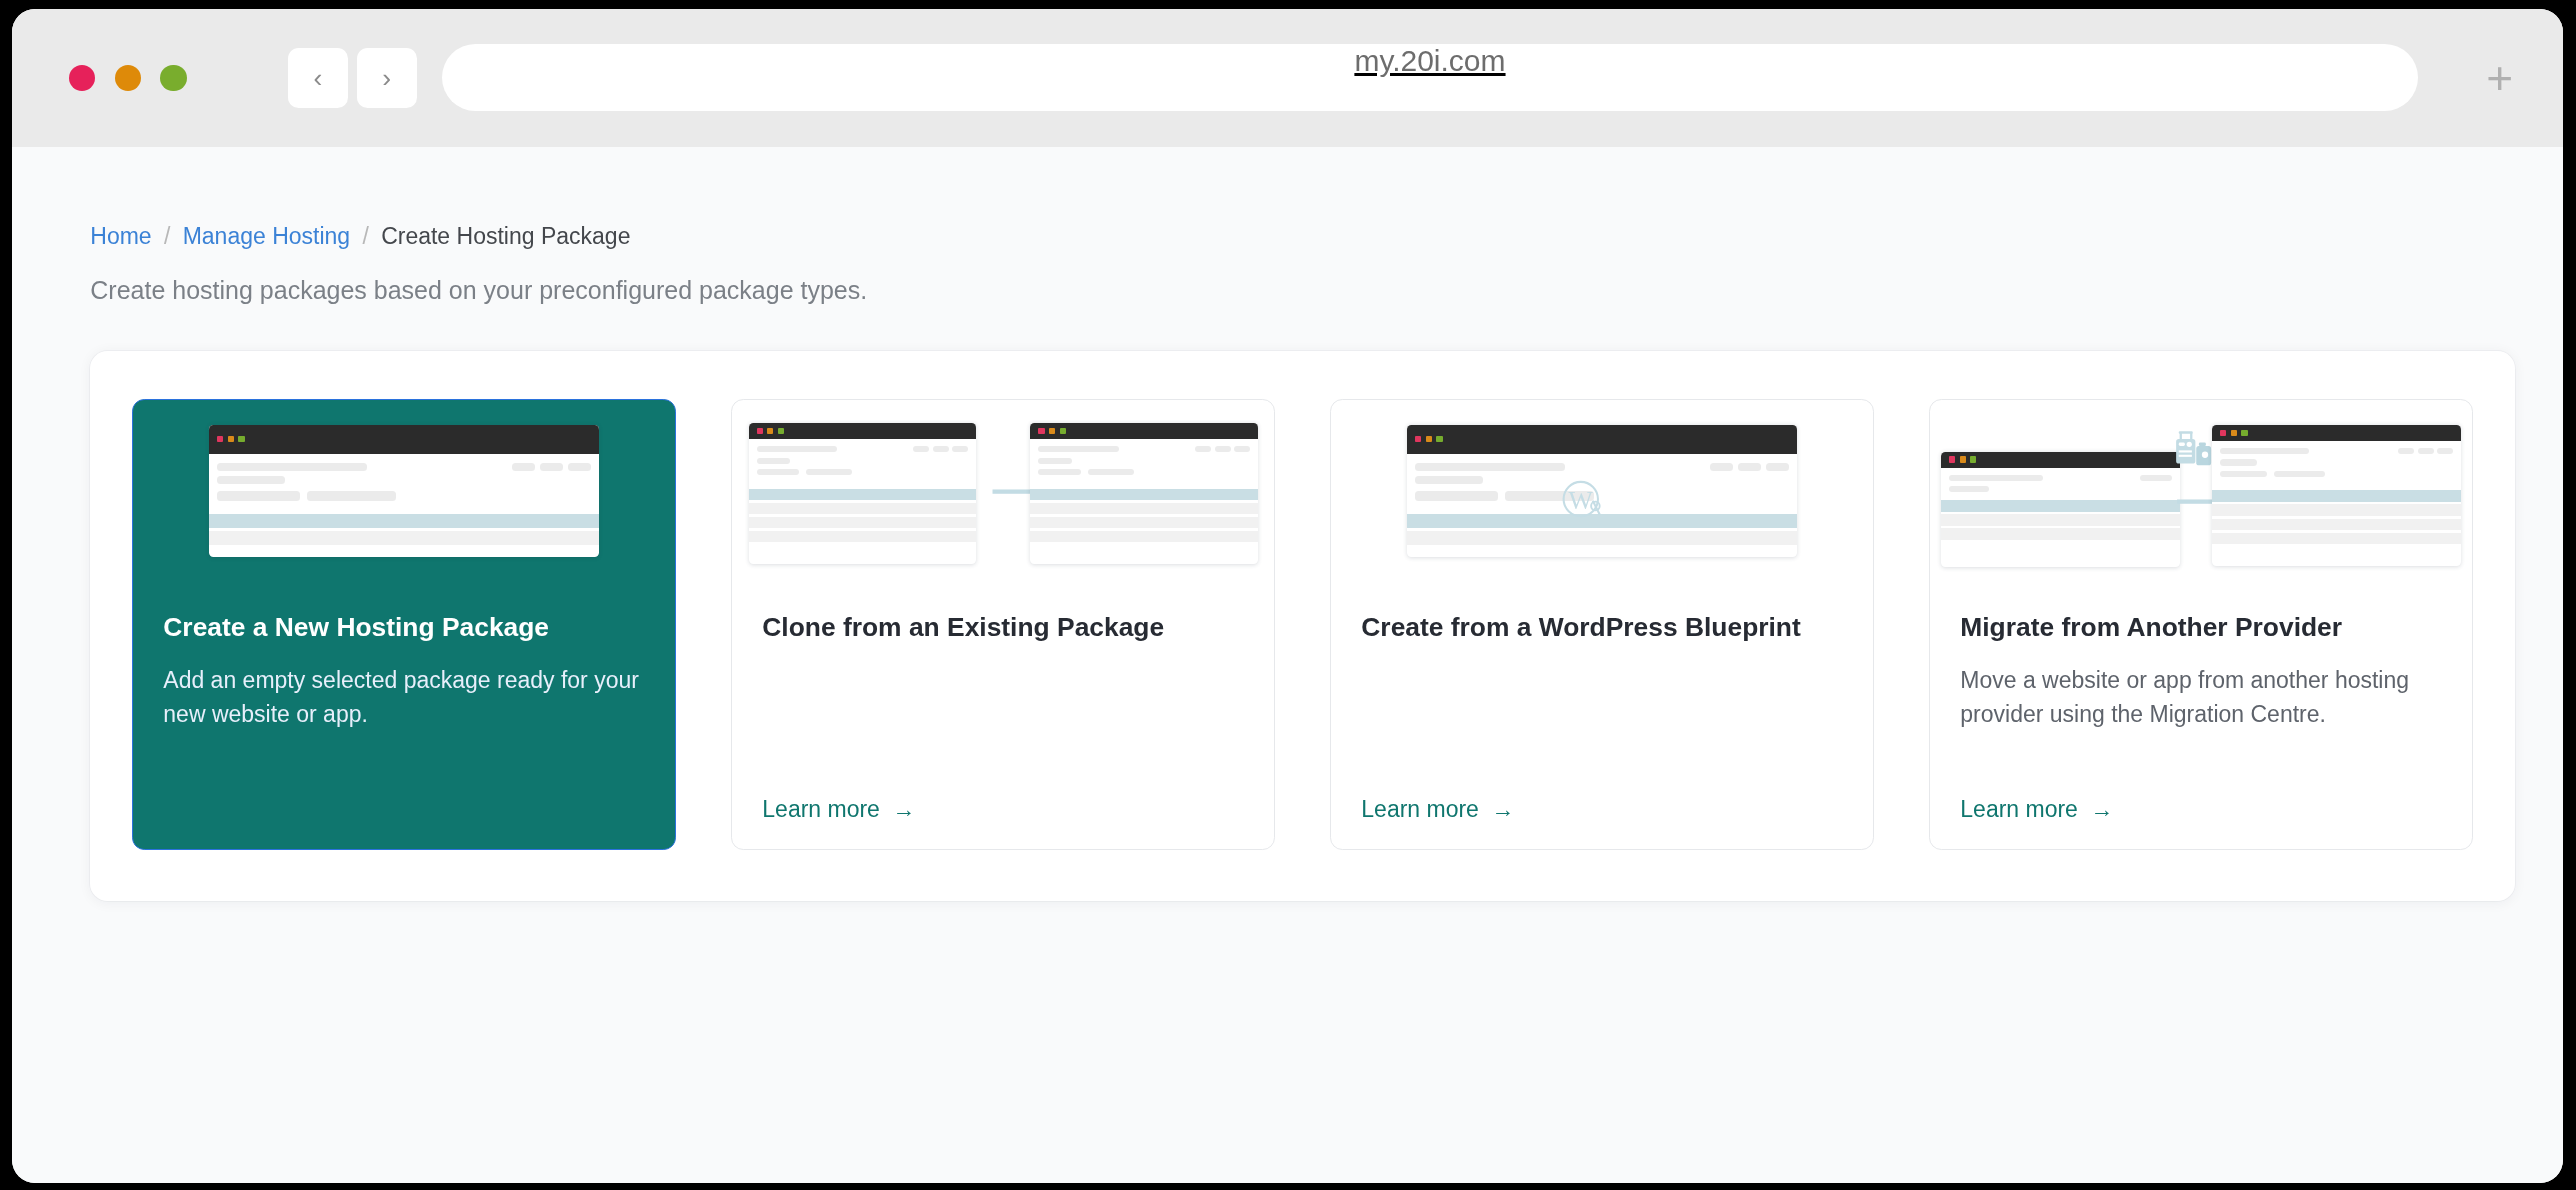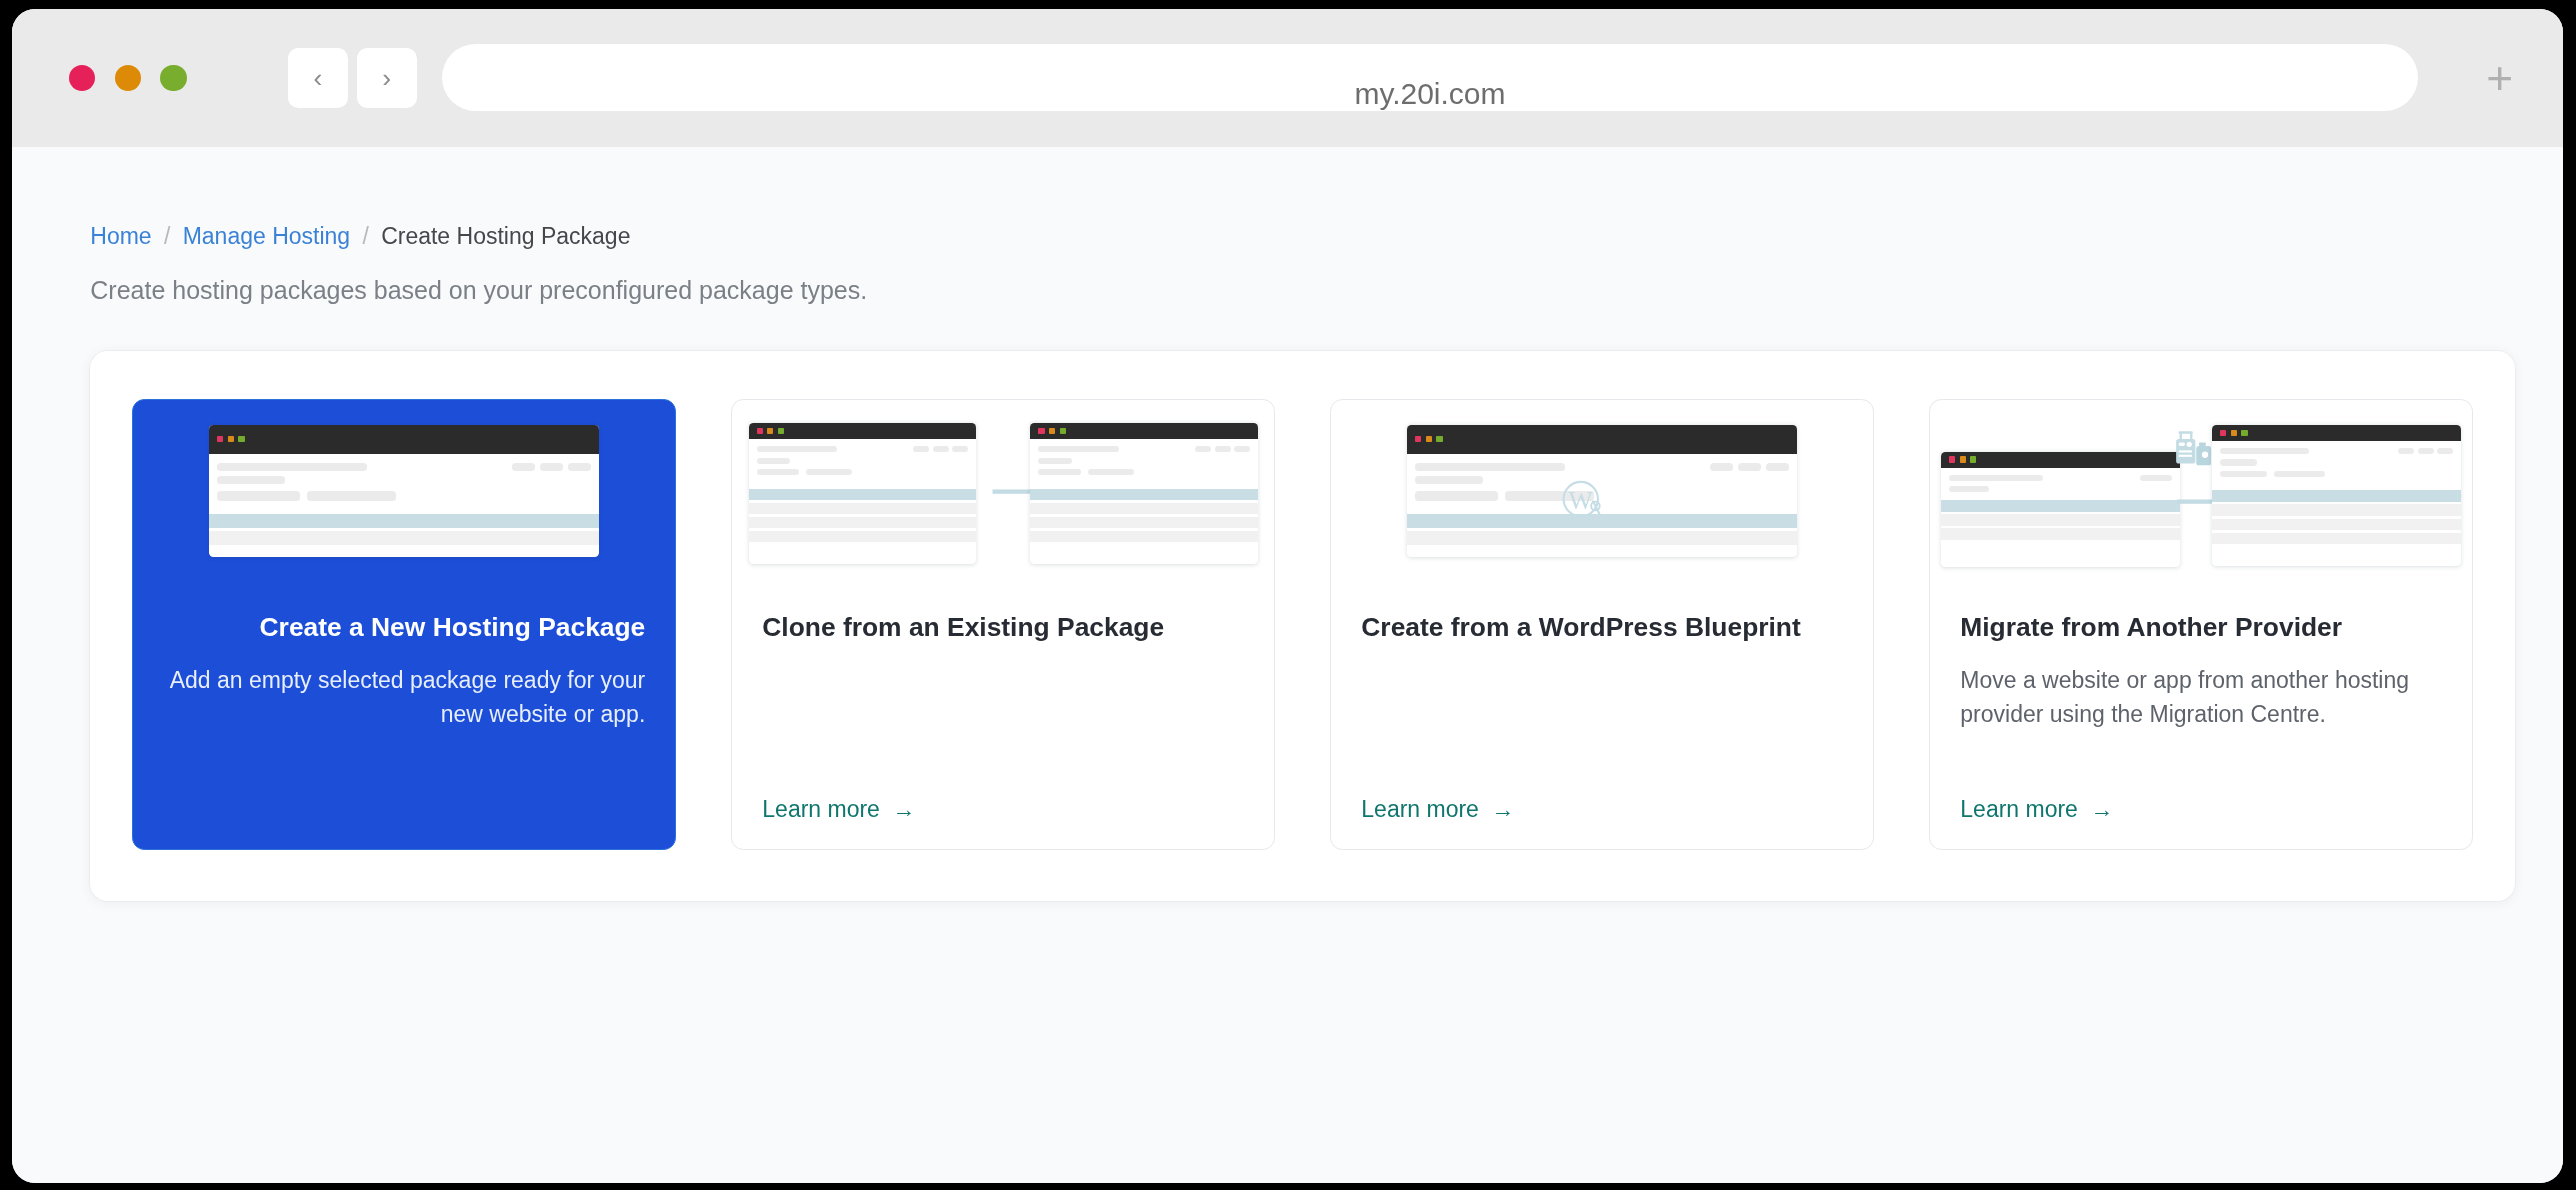--- a/index.html
+++ b/index.html
@@ -62,22 +62,23 @@
   }
 
   .url-bar {
     flex: 1;
     height: 67px;
     margin-left: 25px;
     margin-right: 106px;
     background: #ffffff;
     border-radius: 34px;
     display: flex;
-    align-items: flex-end;
+    align-items: flex-start;
     justify-content: center;
+    text-decoration: underline;
   }
   .url-text {
     font-size: 30px;
     color: #6d6d6d;
     font-family: "Liberation Sans", sans-serif;
   }
 
   .new-tab-btn {
     position: absolute;
     right: 39px;
@@ -152,23 +153,22 @@
     position: relative;
     min-height: 451px;
     display: flex;
     flex-direction: column;
   }
   .card--plain {
     background: #ffffff;
     border: 0.9px solid #e6e8eb;
   }
   .card--selected {
-    background: #1d4ed8;
+    background: #0f766e;
     border: 0.9px solid #2b72dd;
-    text-align: right;
   }
 
   .card-illus {
     height: 160px;
     position: relative;
     overflow: hidden;
     margin: 19.4px 0 0 0;
   }
 
   .card-body {

